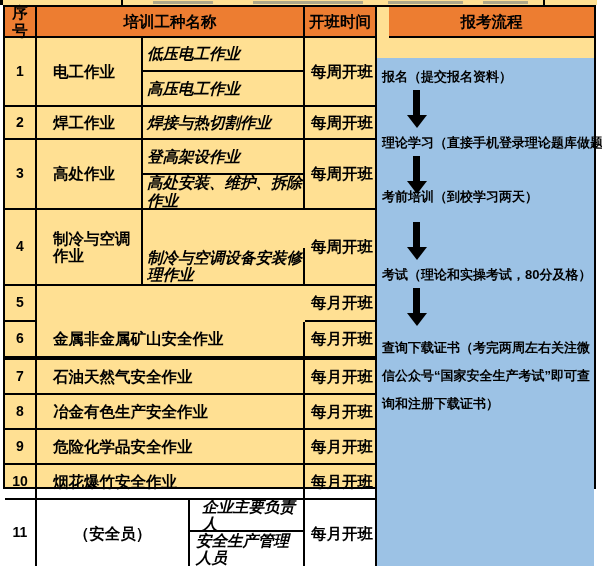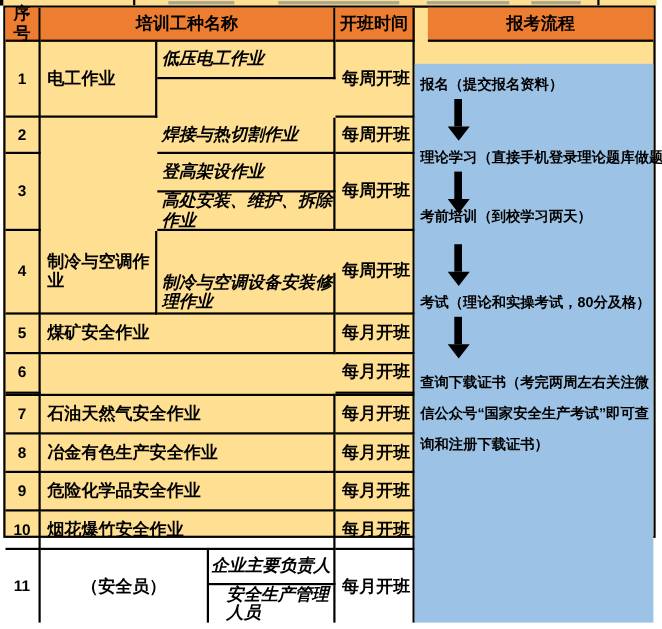--- a/index.html
+++ b/index.html
@@ -12,21 +12,21 @@
   .strip .mark{position:absolute;top:1px;height:3px;background:#9a9a8a;opacity:.8;}
   
   .tbl{position:absolute;left:3px;top:5px;width:593px;height:484px;box-sizing:border-box;
        border:2px solid #000;background:#FFE093;display:grid;
        grid-template-columns:32px 106px 47px 115px 72px 1fr;
        grid-template-rows:31px 34px 35px 33px 35px 35px 38px 38px 36px 36px 37px 35px 35px 35px 32px 1fr;}
   .c{border-right:2px solid #000;border-bottom:2px solid #000;box-sizing:border-box;
      display:flex;align-items:center;font-weight:bold;font-size:15.5px;line-height:1.1;}
   .hdr{background:#ED7D31;justify-content:center;text-align:center;}
   .num{justify-content:center;font-size:14px;}
-  .nm{padding-left:6px;font-family:Liberation Serif, serif;}
+  .nm{padding-left:16px;font-family:Liberation Serif, serif;}
   .sub{padding-left:4px;font-style:italic;}
   .tm{padding-left:6px;}
   .ctr{justify-content:center;text-align:center;flex-direction:column;}
   .nr{border-right:none;margin-left:12px;}
   .nb{border-bottom:none;}
   .tt{border-top:2px solid #000;}   
   
   .blue{background:#9CC2E5;border-right:none;border-bottom:none;position:relative;
         display:block;font-weight:bold;margin-top:20px;}
   .step{position:absolute;left:5px;font-size:13px;font-weight:bold;white-space:nowrap;}
@@ -51,41 +51,44 @@
 <div class="tbl">
 
   <div class="c hdr" style="grid-area:1/1/2/2">序号</div>
   <div class="c hdr" style="grid-area:1/2/2/5">培训工种名称</div>
   <div class="c hdr" style="grid-area:1/5/2/6">开班时间</div>
   <div class="c hdr nr" style="grid-area:1/6/2/7">报考流程</div>
 
   <div class="c num" style="grid-area:2/1/4/2">1</div>
   <div class="c nm" style="grid-area:2/2/4/3">电工作业</div>
   <div class="c sub" style="grid-area:2/3/3/5">低压电工作业</div>
+  <div class="c sub" style="grid-area:3/3/4/5">高压电工作业</div>
   <div class="c tm" style="grid-area:2/5/4/6">每周开班</div>
 
   <div class="c num" style="grid-area:4/1/5/2">2</div>
+  <div class="c nm" style="grid-area:4/2/5/3">焊工作业</div>
   <div class="c sub" style="grid-area:4/3/5/5">焊接与热切割作业</div>
   <div class="c tm" style="grid-area:4/5/5/6">每周开班</div>
 
   <div class="c num" style="grid-area:5/1/7/2">3</div>
+  <div class="c nm" style="grid-area:5/2/7/3">高处作业</div>
   <div class="c sub" style="grid-area:5/3/6/5">登高架设作业</div>
   <div class="c sub" style="grid-area:6/3/7/5">高处安装、维护、拆除作业</div>
   <div class="c tm" style="grid-area:5/5/7/6">每周开班</div>
 
   <div class="c num" style="grid-area:7/1/9/2">4</div>
   <div class="c nm" style="grid-area:7/2/9/3">制冷与空调作业</div>
   <div class="c sub" style="grid-area:8/3/9/5">制冷与空调设备安装修理作业</div>
   <div class="c tm" style="grid-area:7/5/9/6">每周开班</div>
 
   <div class="c num" style="grid-area:9/1/10/2">5</div>
-  <div class="c nm" style="grid-area:9/2/10/5">煤矿安全作业</div>
   <div class="c tm" style="grid-area:9/5/10/6">每月开班</div>
 
   <div class="c num" style="grid-area:10/1/11/2">6</div>
+  <div class="c nm" style="grid-area:10/2/11/5">金属非金属矿山安全作业</div>
   <div class="c tm" style="grid-area:10/5/11/6">每月开班</div>
 
   <div class="c num tt" style="grid-area:11/1/12/2">7</div>
   <div class="c nm tt" style="grid-area:11/2/12/5">石油天然气安全作业</div>
   <div class="c tm tt" style="grid-area:11/5/12/6">每月开班</div>
 
   <div class="c num" style="grid-area:12/1/13/2">8</div>
   <div class="c nm" style="grid-area:12/2/13/5">冶金有色生产安全作业</div>
   <div class="c tm" style="grid-area:12/5/13/6">每月开班</div>
 
@@ -94,22 +97,22 @@
   <div class="c tm" style="grid-area:13/5/14/6">每月开班</div>
 
   <div class="c num" style="grid-area:14/1/15/2">10</div>
   <div class="c nm" style="grid-area:14/2/15/5">烟花爆竹安全作业</div>
   <div class="c tm" style="grid-area:14/5/15/6">每月开班</div>
 
   <div class="c num nb" style="grid-area:15/1/17/2">11</div>
   <div class="c ctr nb" style="grid-area:15/2/17/4">
     <span>（安全员）</span>
   </div>
-  <div class="c sub" style="grid-area:15/4/16/5;padding-left:2px">企业主要负责人</div>
-  <div class="c sub nb" style="grid-area:16/4/17/5;padding-left:16px">安全生产管理人员</div>
+  <div class="c sub" style="grid-area:15/4/16/5;padding-left:12px">企业主要负责人</div>
+  <div class="c sub nb" style="grid-area:16/4/17/5;padding-left:6px">安全生产管理人员</div>
   <div class="c tm nb" style="grid-area:15/5/17/6">每月开班</div>
 
   <div class="c blue" style="grid-area:2/6/17/7">
     <div class="step" style="top:12px">报名（提交报名资料）</div>
     <div class="arrow" style="top:32px">
         <div class="stem"></div>
         <div class="head"></div>
       </div>
     <div class="step" style="top:78px">理论学习（直接手机登录理论题库做题）</div>
     <div class="arrow" style="top:98px">

